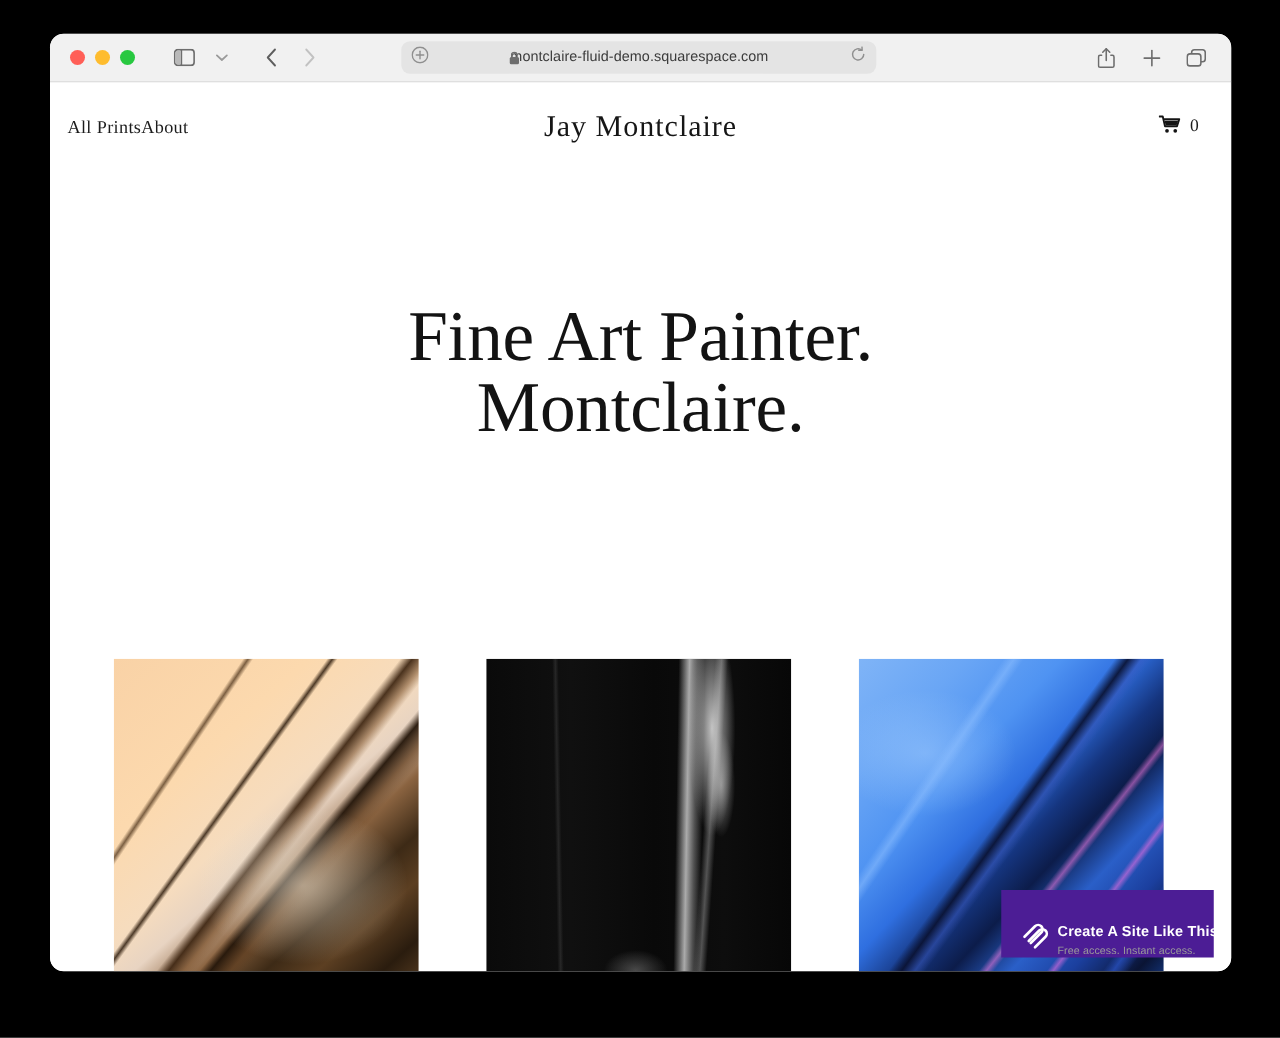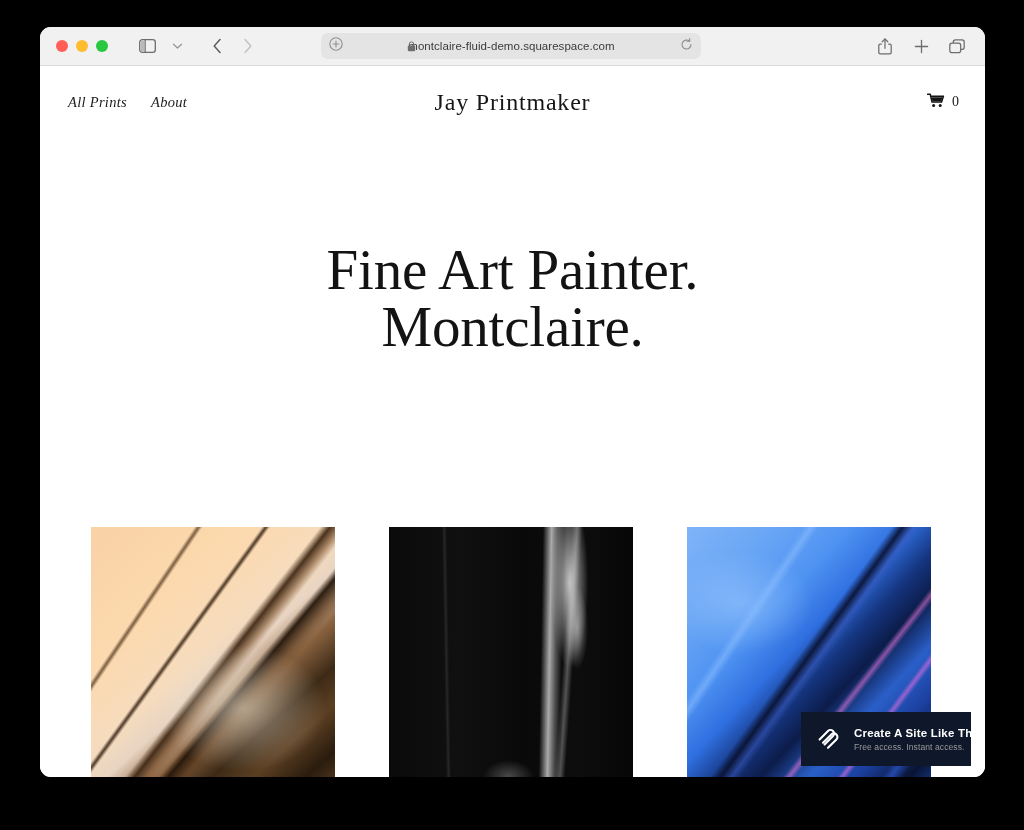--- a/index.html
+++ b/index.html
@@ -122,24 +122,22 @@
 
   
   #site-header {
     position: relative;
     height: 72px;
     display: flex;
     align-items: center;
   }
   #site-nav {
     position: absolute;
-    left: 28px;
-    display: flex;
-    gap: 24px;
-    font-style: italic;
+    left: 14px;
+    display: flex;
   }
   .nav-link {
     font-family: "Liberation Serif", serif;
     font-size: 14.5px;
     color: #1c1c1c;
     letter-spacing: 0.3px;
     white-space: nowrap;
   }
   #site-title {
     position: absolute;
@@ -281,26 +279,26 @@
       radial-gradient(ellipse 100px 70px at 22% 30%, rgba(170,210,255,0.45), rgba(0,0,0,0) 72%);
   }
 
   
   #ss-badge {
     position: absolute;
     right: 14px;
     top: 646px;
     width: 170px;
     height: 54px;
-    background: #0f172a;
-    display: flex;
-    align-items: center;
+    background: #4c1d95;
+    display: flex;
+    align-items: flex-end;
     padding: 0 14px;
     box-sizing: border-box;
-    gap: 12px;
+    gap: 4px;
   }
   #ss-badge-text { line-height: 1.25; }
   #ss-title {
     font-size: 11.5px;
     font-weight: bold;
     color: #ffffff;
     letter-spacing: 0.2px;
     white-space: nowrap;
   }
   #ss-sub {
@@ -413,21 +411,21 @@
   </div>
 
   <div id="page">
 
     <div id="site-header">
       <div id="site-nav">
         <a class="nav-link">All Prints</a>
         <a class="nav-link">About</a>
       </div>
 
-      <div id="site-title">Jay Printmaker</div>
+      <div id="site-title">Jay Montclaire</div>
 
       <div id="cart">
         <span>
           <svg width="19" height="15" viewBox="0 0 19 15">
             <path d="M0.6 1.2 H3.2 L5.0 9.0 H14.6 L16.4 3.3 H4.0" fill="none" stroke="#141414" stroke-width="1.5" stroke-linejoin="round" stroke-linecap="round"></path>
             <path d="M4.6 4.3 H15.6 L14.3 8.2 H5.5 Z" fill="#141414"></path>
             <circle cx="6.6" cy="12.6" r="1.5" fill="#141414"></circle>
             <circle cx="13.2" cy="12.6" r="1.5" fill="#141414"></circle>
           </svg>
         </span>

